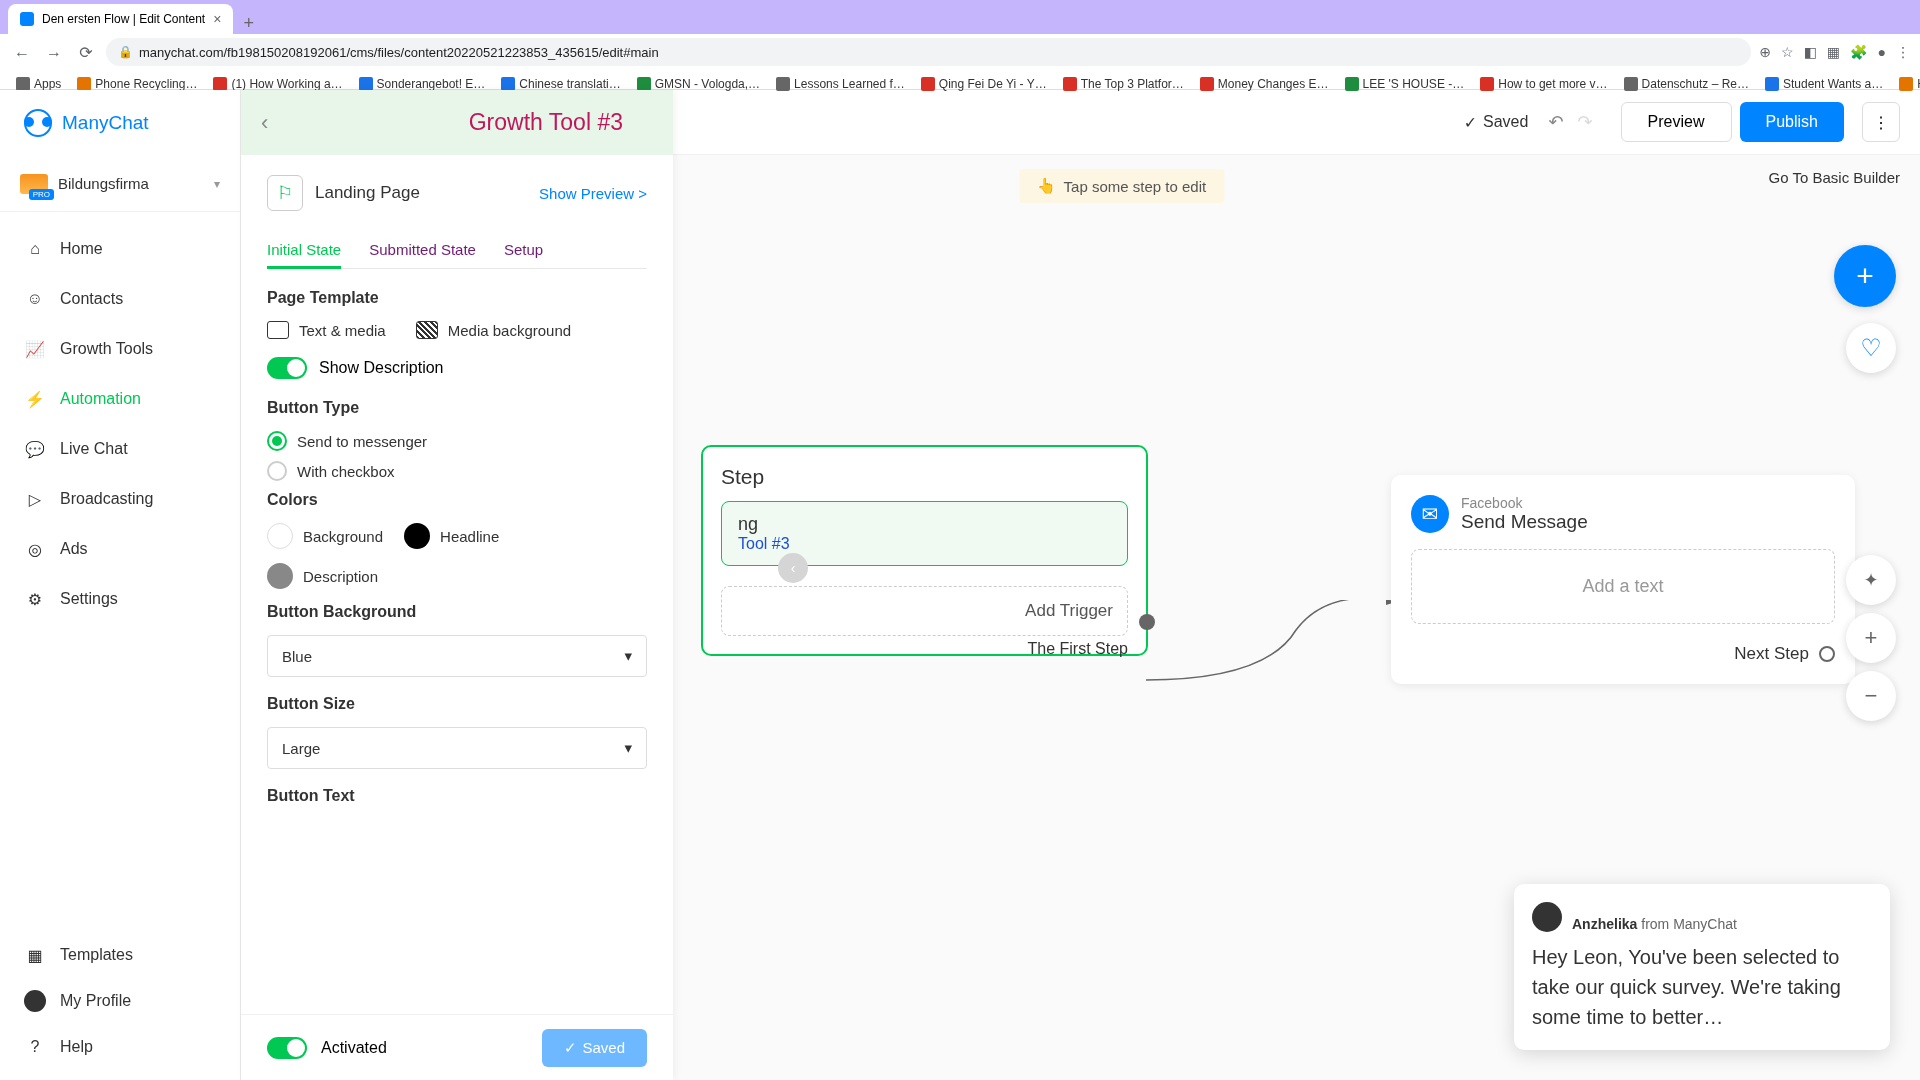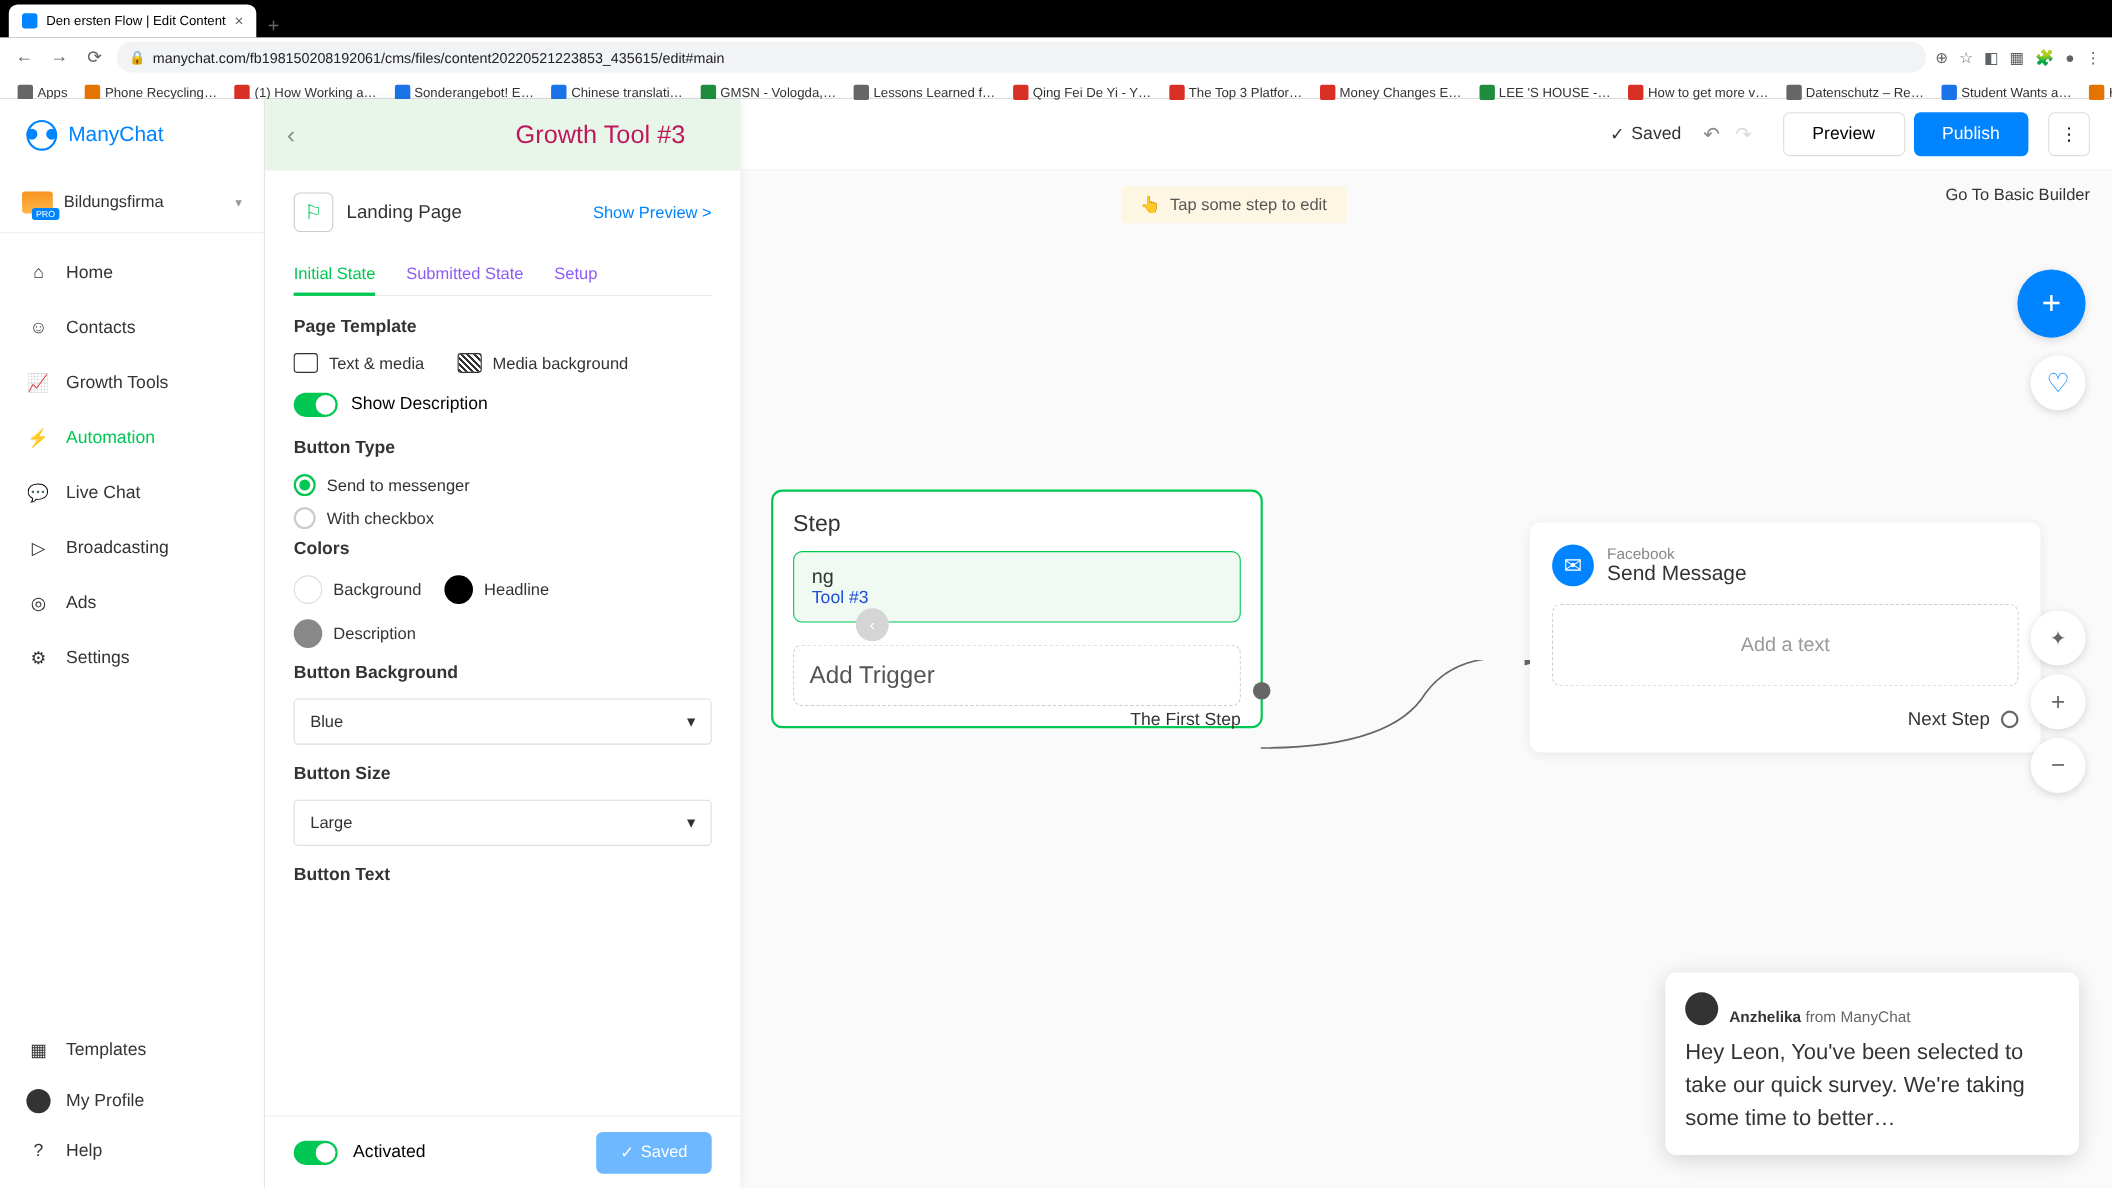--- a/index.html
+++ b/index.html
@@ -1,20 +1,20 @@
 <!DOCTYPE html>
 <html><head>
 <meta charset="utf-8">
 <style>
 * { margin: 0; padding: 0; box-sizing: border-box; font-family: -apple-system, BlinkMacSystemFont, "Segoe UI", sans-serif; }
 body { width: 1920px; height: 1080px; overflow: hidden; background: #fff; }
 
 
 .browser-chrome { height: 90px; background: #fff; border-bottom: 1px solid #ddd; }
-.tabs-row { height: 34px; background: #000000; display: flex; align-items: flex-end; padding-left: 8px; }
+.tabs-row { height: 34px; background: #c4b5fd; display: flex; align-items: flex-end; padding-left: 8px; }
 .tab { background: #fff; height: 30px; padding: 0 12px; border-radius: 8px 8px 0 0; display: flex; align-items: center; gap: 8px; font-size: 12px; min-width: 200px; }
 .tab-favicon { width: 14px; height: 14px; background: #0084ff; border-radius: 3px; }
 .tab-close { font-size: 14px; color: #666; }
 .new-tab { padding: 0 10px; color: #666; font-size: 18px; }
 .addr-row { height: 36px; display: flex; align-items: center; padding: 0 10px; gap: 8px; }
 .nav-btn { width: 24px; height: 24px; display: flex; align-items: center; justify-content: center; color: #5f6368; font-size: 16px; }
 .addr-bar { flex: 1; height: 28px; background: #f1f3f4; border-radius: 14px; display: flex; align-items: center; padding: 0 12px; font-size: 13px; color: #202124; gap: 6px; }
 .lock-icon { font-size: 12px; }
 .addr-icons { display: flex; gap: 10px; color: #5f6368; font-size: 14px; }
 .bookmarks-row { height: 28px; display: flex; align-items: center; padding: 0 10px; gap: 4px; font-size: 12px; color: #333; overflow: hidden; }
@@ -62,21 +62,21 @@
 .config-panel { position: absolute; left: 0; top: 0; width: 432px; background: #fff; height: 100%; display: flex; flex-direction: column; box-shadow: 2px 0 8px rgba(0,0,0,0.05); z-index: 10; }
 .panel-header { height: 65px; background: #e8f5e9; display: flex; align-items: center; padding: 0 20px; gap: 14px; }
 .back-btn { color: #888; font-size: 22px; }
 .panel-title { font-size: 23px; color: #be185d; flex: 1; text-align: right; padding-right: 30px; }
 .panel-body { flex: 1; padding: 20px 26px; overflow-y: auto; }
 .type-row { display: flex; align-items: center; gap: 12px; margin-bottom: 20px; }
 .type-icon { width: 36px; height: 36px; border: 1px solid #ccc; border-radius: 6px; display: flex; align-items: center; justify-content: center; color: #00c853; font-size: 18px; }
 .type-label { font-size: 17px; color: #333; flex: 1; }
 .show-preview { color: #0084ff; font-size: 15px; }
 .tabs { display: flex; gap: 28px; border-bottom: 1px solid #e8e8e8; margin-bottom: 20px; }
-.tab-btn { padding: 10px 0; font-size: 15px; color: #8b5cf6; position: relative; }
+.tab-btn { padding: 10px 0; font-size: 15px; color: #701a75; position: relative; }
 .tab-btn.active { color: #00c853; }
 .tab-btn.active::after { content: ''; position: absolute; bottom: -1px; left: 0; right: 0; height: 3px; background: #00c853; }
 .section-title { font-size: 16px; font-weight: 600; color: #333; margin-bottom: 14px; margin-top: 8px; }
 .option-row { display: flex; gap: 30px; margin-bottom: 18px; }
 .option { display: flex; align-items: center; gap: 10px; font-size: 15px; color: #333; }
 .opt-icon { width: 22px; height: 18px; border: 1.5px solid #333; border-radius: 3px; }
 .opt-icon.media { background: repeating-linear-gradient(45deg,#333,#333 2px,#fff 2px,#fff 4px); }
 .toggle-row { display: flex; align-items: center; gap: 12px; margin-bottom: 20px; }
 .toggle { width: 40px; height: 22px; background: #00c853; border-radius: 11px; position: relative; }
 .toggle::after { content: ''; position: absolute; width: 18px; height: 18px; background: #fff; border-radius: 50%; top: 2px; right: 2px; }
@@ -98,21 +98,21 @@
 .canvas { position: absolute; left: 0; right: 0; top: 65px; bottom: 0; background: #fafafa; }
 .hint-pill { position: absolute; top: 14px; left: 50%; transform: translateX(-30%); background: #fdf6e3; padding: 8px 18px; border-radius: 4px; font-size: 15px; color: #555; display: flex; align-items: center; gap: 8px; }
 .basic-builder { position: absolute; top: 14px; right: 20px; font-size: 15px; color: #333; }
 
 .step-card { position: absolute; left: 460px; top: 290px; width: 447px; border: 2px solid #00c853; border-radius: 10px; background: #fff; padding: 18px; }
 .step-title { font-size: 21px; color: #333; margin-bottom: 12px; }
 .landing-box { border: 1px solid #00c853; border-radius: 8px; padding: 12px 16px; background: #f0faf2; margin-bottom: 14px; position: relative; }
 .landing-text { font-size: 18px; color: #333; }
 .landing-sub { font-size: 16px; color: #1d4ed8; }
 .prev-circle { position: absolute; left: 56px; bottom: -18px; width: 30px; height: 30px; background: #d5d5d5; border-radius: 50%; display: flex; align-items: center; justify-content: center; color: #fff; font-size: 14px; }
-.trigger-box { border: 1.5px dashed #ccc; border-radius: 8px; padding: 14px; text-align: left; font-size: 22px; color: #555; margin-top: 20px; }
+.trigger-box { border: 1.5px dashed #ccc; border-radius: 8px; padding: 14px; text-align: right; font-size: 17px; color: #555; margin-top: 20px; }
 .first-step { position: absolute; right: 18px; bottom: -4px; font-size: 16px; color: #333; }
 .connector-dot { position: absolute; right: -9px; bottom: 24px; width: 16px; height: 16px; background: #666; border-radius: 50%; }
 
 .msg-card { position: absolute; left: 1150px; top: 320px; width: 464px; background: #fff; border-radius: 10px; padding: 20px; box-shadow: 0 2px 10px rgba(0,0,0,0.08); }
 .msg-head { display: flex; align-items: center; gap: 12px; margin-bottom: 16px; }
 .fb-icon { width: 38px; height: 38px; background: #0084ff; border-radius: 50%; display: flex; align-items: center; justify-content: center; color: #fff; font-size: 20px; }
 .msg-h1 { font-size: 14px; color: #888; }
 .msg-h2 { font-size: 19px; color: #333; font-weight: 500; }
 .text-box { border: 1.5px dashed #ccc; border-radius: 8px; padding: 26px; text-align: center; font-size: 18px; color: #999; }
 .next-step-row { display: flex; justify-content: flex-end; align-items: center; gap: 10px; margin-top: 20px; font-size: 17px; color: #333; }

